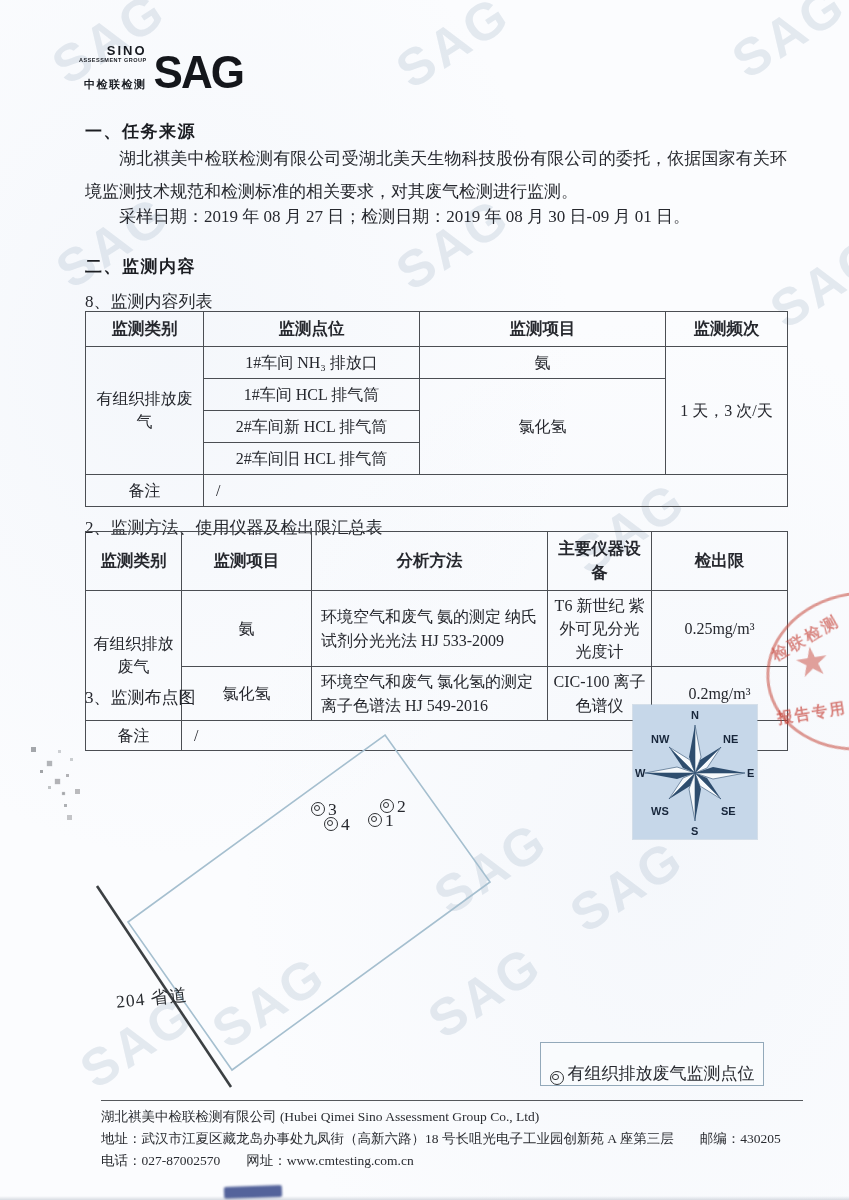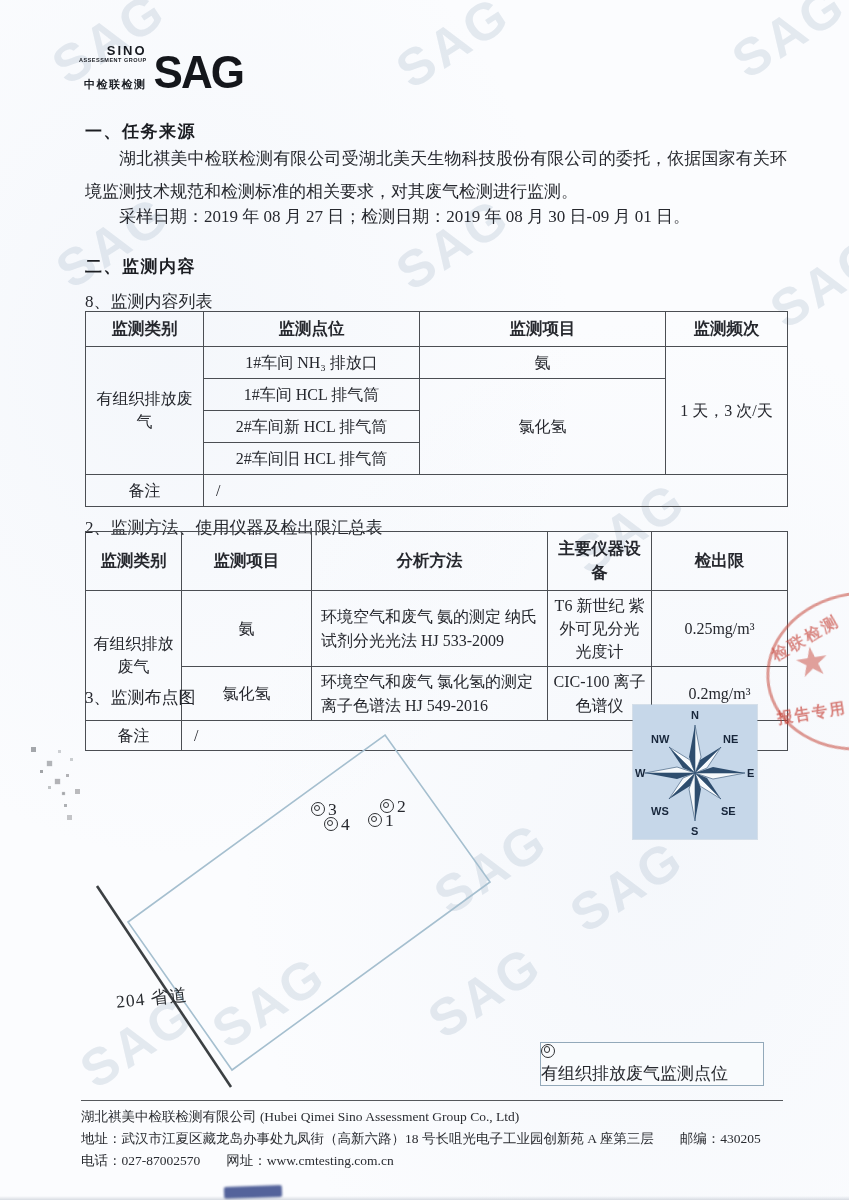--- a/index.html
+++ b/index.html
@@ -61,22 +61,22 @@
   .diagram{position:absolute;left:0;top:690px;width:849px;height:420px;}
   .diagram-svg{position:absolute;left:0;top:0;}
   .point{position:absolute;display:flex;align-items:center;gap:3px;}
   .ring{width:12px;height:12px;border:1.7px solid #2e3033;border-radius:50%;
     position:relative;flex:none;}
   .ring::after{content:"";position:absolute;left:1.8px;top:1.8px;width:4.6px;height:4.6px;
     border:1.9px solid #2e3033;border-radius:50%;}
   .point-num{font-size:17.5px;line-height:1;margin-top:2px;color:#26282e;}
   .road-label{position:absolute;font-size:17.5px;transform:rotate(-6deg);color:#2a2d31;letter-spacing:1px;}
   .legend-box{
-    position:absolute;display:flex;align-items:flex-start;justify-content:center;gap:4px;
-    border:1.5px solid #93a9ba;background:rgba(250,252,254,.6);flex-direction:column;
+    position:absolute;display:flex;align-items:flex-end;justify-content:center;gap:4px;
+    border:1.5px solid #93a9ba;background:rgba(250,252,254,.6);
   }
   .legend-text{font-size:17px;color:#26282e;}
   .compass{position:absolute;background:#c6d7e9;box-shadow:0 0 0 1px rgba(170,190,210,.45);}
   .compass text{
     font-family:"Liberation Sans",sans-serif;font-size:11px;font-weight:700;fill:#17263b;
   }
   
   .stamp{
     position:absolute;left:766px;top:592px;width:182px;height:152px;
     border:3.5px solid rgba(199,72,60,.55);border-radius:50%;
@@ -93,21 +93,21 @@
       14px 20px 0 1px rgba(60,65,70,.45), 30px 34px 1px 1px rgba(70,75,80,.4),
       22px 42px 0 0 rgba(50,55,60,.45), 38px 52px 1px 1px rgba(60,60,65,.38),
       48px 46px 0 0 rgba(70,70,75,.4), 44px 64px 1px 0 rgba(55,60,65,.45),
       58px 62px 0 1px rgba(65,65,70,.35),30px 58px 0 0 rgba(75,80,85,.32),
       52px 30px 0 0 rgba(80,85,90,.28), 40px 22px 0 0 rgba(90,95,100,.28),
       46px 76px 0 0 rgba(60,65,70,.4), 50px 88px 0 1px rgba(70,70,75,.3);}
   .blue-mark{position:absolute;left:224px;top:1186px;width:58px;height:12px;
     background:rgba(28,48,122,.75);border-radius:2px;filter:blur(1.1px);transform:rotate(-2deg);}
   
   .footer{
-    position:absolute;left:81px;top:1100px;width:702px;
+    position:absolute;left:101px;top:1100px;width:702px;
     border-top:1.3px solid #55585c;padding-top:5px;
     font-size:13.5px;color:#2a2c31;line-height:1.62;
   }
   .footer-line{white-space:nowrap;}
   .gap{margin-left:26px;}
 </style>
 </head>
 <body>
 
 <div class="page">

